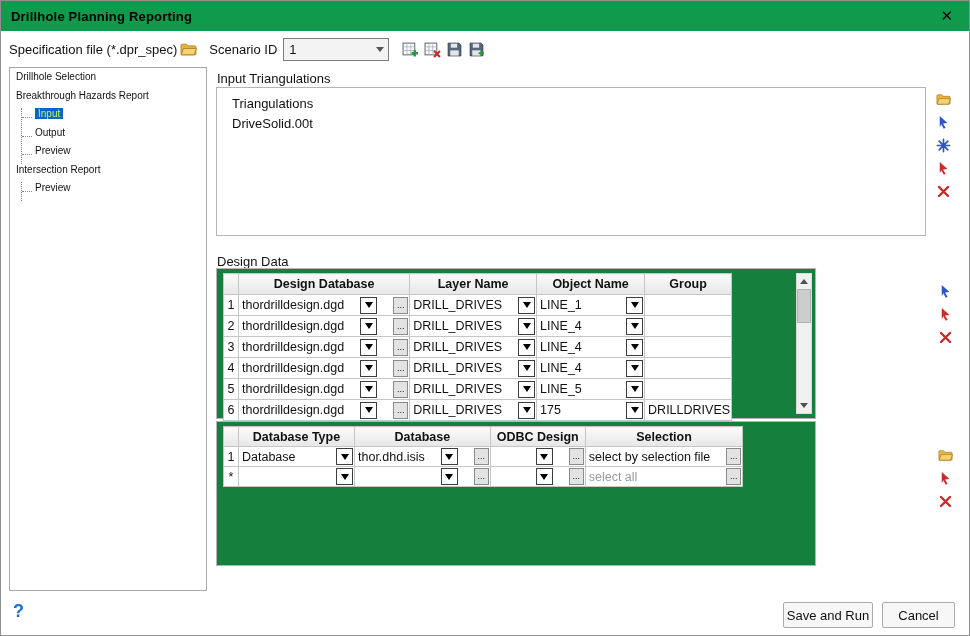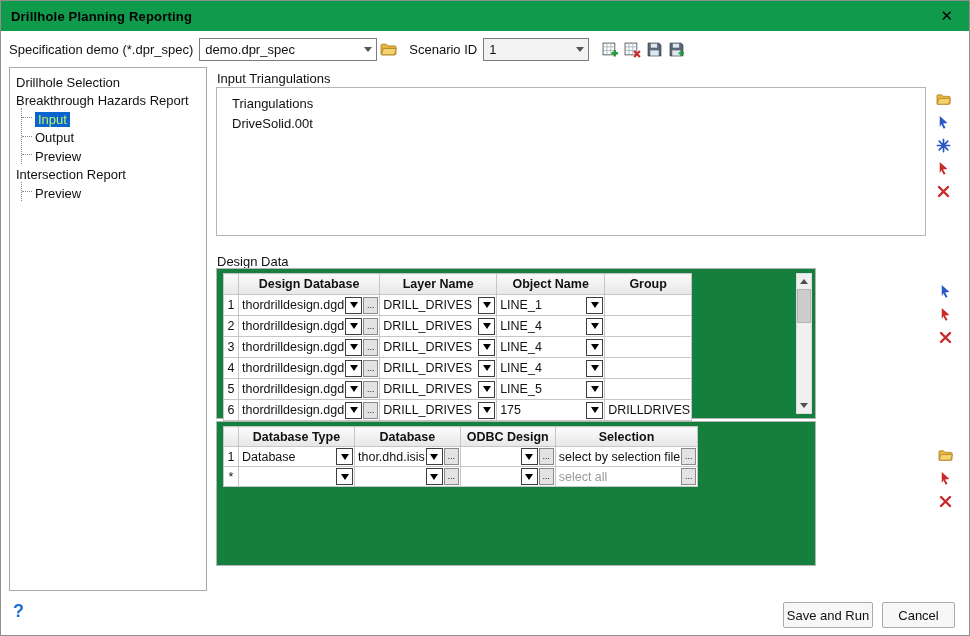--- a/index.html
+++ b/index.html
@@ -30,22 +30,22 @@
   .scenario-combo { width:106px; margin-left:6px; background:#f3f3f3; }
   .icbtn { width:22px; height:22px; display:flex; align-items:center;
            justify-content:center; cursor:pointer; }
   .icbtn svg { width:17px; height:17px; }
   .tb-gap { width:10px; }
 
   
   .treepanel { position:absolute; left:8px; top:66px; width:198px; height:524px;
                background:#fff; border:1px solid #a8a8a8; padding:3px 0 0 4px;
                overflow:hidden; }
-  .titem { height:18.5px; display:flex; align-items:flex-end; white-space:nowrap;
-           font-size:13px; cursor:default; }
+  .titem { height:18.5px; display:flex; align-items:flex-start; white-space:nowrap;
+           font-size:10px; cursor:default; }
   .titem.root { padding-left:2px; }
   .tchildren { margin-left:7px; border-left:1px dotted #8a8a8a; }
   .titem.child { position:relative; padding-left:13px; }
   .titem.child::before { content:""; position:absolute; left:0; top:50%;
                          width:10px; border-top:1px dotted #8a8a8a; }
   .titem.sel span { background:var(--selection-blue,#0a64cf); color:#bef264; padding:0 3px; }
 
   
   .sectlbl { position:absolute; font-size:13px; }
 
@@ -59,21 +59,21 @@
            border:1px solid #b5b5b5; }
   #design-panel { top:267px; height:151px; }
   #drill-panel  { top:420px; height:145px; }
 
   
   table.grid { position:absolute; left:6px; top:4px; border-collapse:collapse;
                table-layout:fixed; background:#fff; }
   table.grid th, table.grid td { border:1px solid #c6c6c6; padding:0; overflow:hidden; }
   table.grid th { background:linear-gradient(#fbfbfb,#e7e7e7); font-weight:bold;
                   font-size:12.5px; height:19px; text-align:center; }
-  .cell { display:flex; align-items:center; height:100%; padding:0 1px 0 3px; gap:1px; }
+  .cell { display:flex; align-items:center; height:100%; padding:0 1px 0 3px; gap:16px; }
   .ctext { flex:1; overflow:hidden; white-space:nowrap; font-size:12.5px; }
   .ghost { color:#9a9a9a; }
   .dd { width:17px; height:17px; flex:0 0 auto; border:1px solid #3d3d3d; background:#fff;
         display:flex; align-items:center; justify-content:center; cursor:pointer; }
   .dd .tri { width:0; height:0; border-left:4px solid transparent;
              border-right:4px solid transparent; border-top:6px solid #000; }
   .dots { width:15px; height:17px; flex:0 0 auto; border:1px solid #8a8a8a;
           background:#e3e3e3; font-size:9px; display:flex; align-items:flex-end;
           justify-content:center; line-height:9px; padding-bottom:3px; cursor:pointer; }
   .c-num { text-align:center; font-size:12.5px; }
@@ -154,27 +154,21 @@
 </svg>
 
 <div class="window">
 
   <div class="titlebar">
     <span class="title">Drillhole Planning Reporting</span>
     <span class="close">✕</span>
   </div>
 
   <div class="toolbar">
-    <span class="lbl">Specification demo (*.dpr_spec)</span>
-    <div class="combo spec-combo">
-      <span class="val">demo.dpr_spec</span>
-      <span class="arrow">
-          <span class="tri-down"></span>
-        </span>
-    </div>
+    <span class="lbl">Specification file (*.dpr_spec)</span>
     <span class="icbtn">
         <svg>
           <use href="#i-folder"></use>
         </svg>
       </span>
     <span class="tb-gap"></span>
     <span class="lbl">Scenario ID</span>
     <div class="combo scenario-combo">
       <span class="val">1</span>
       <span class="arrow">

